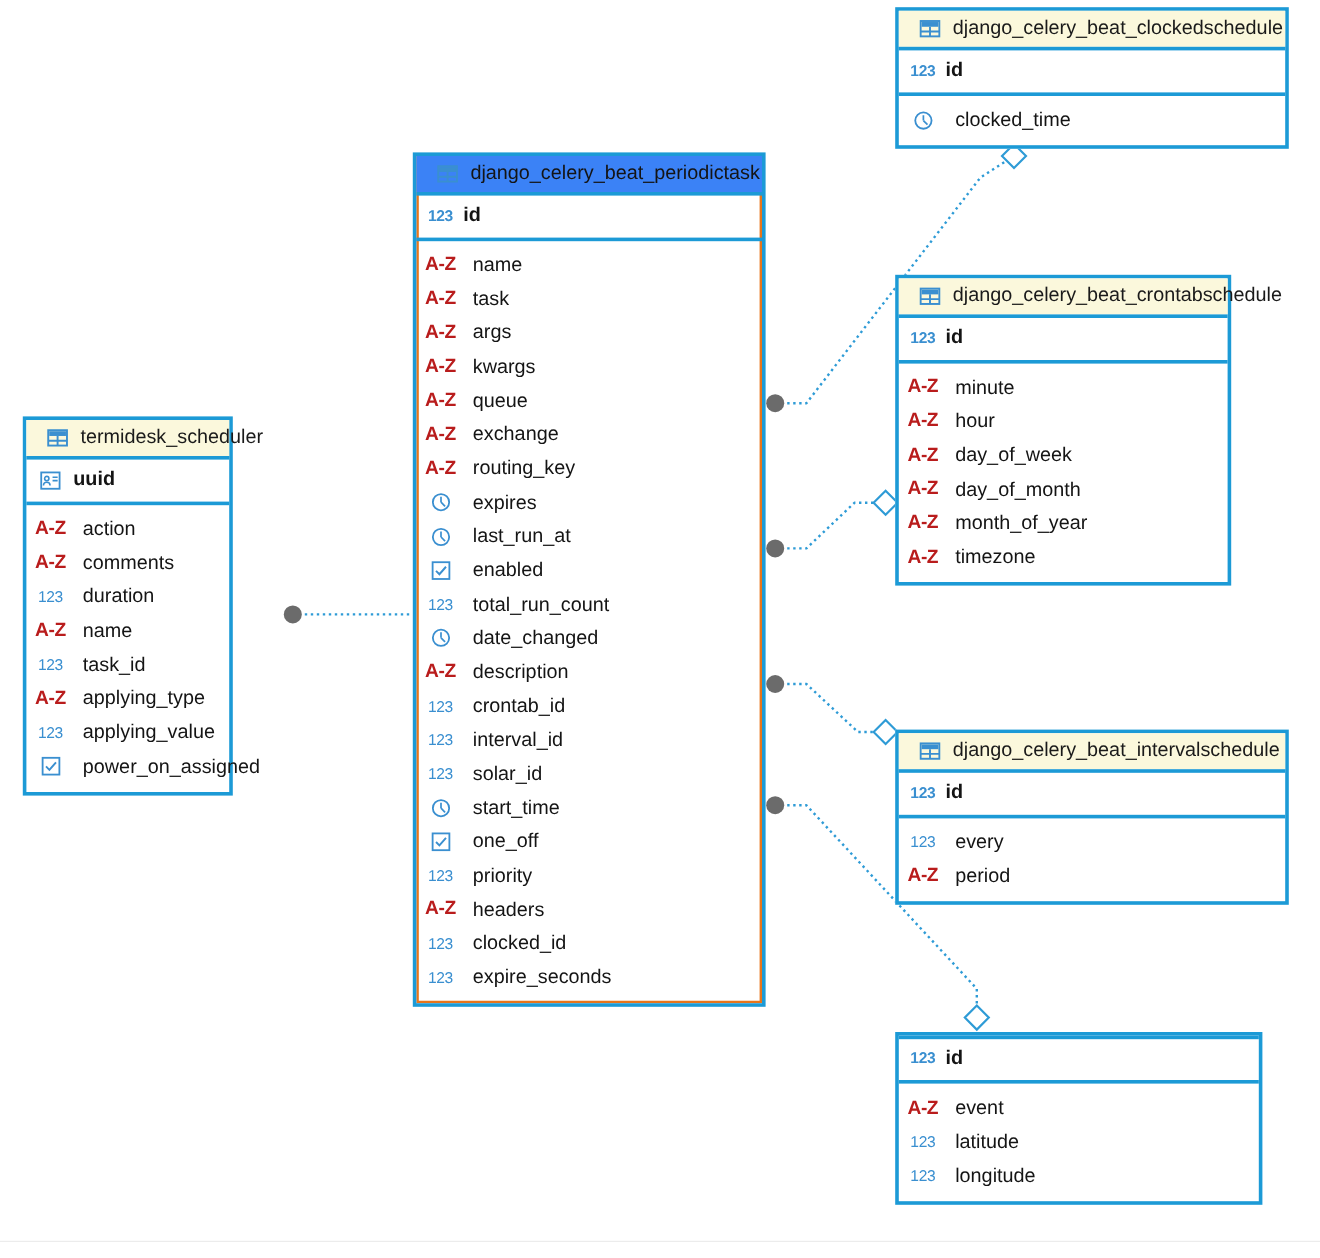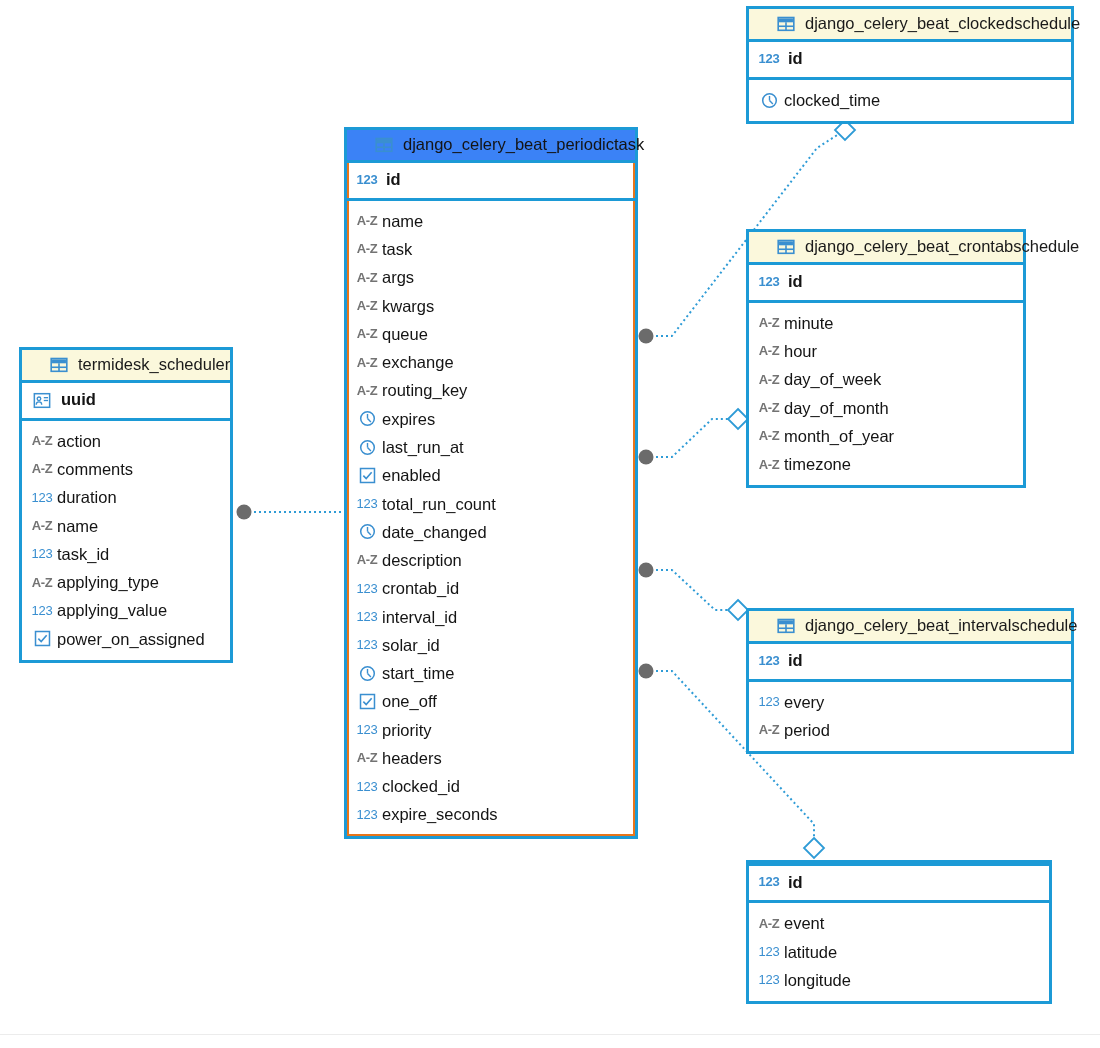--- a/index.html
+++ b/index.html
@@ -30,21 +30,21 @@
   }
   .entity.selected {
     border: 3px solid #1c9ad6;
     outline: none;
     box-shadow: inset 0 0 0 2px #e8751a;
   }
   .ent-header {
     display: flex;
     align-items: center;
     gap: 8px;
-    padding: 4px 9px 5px 26px;
+    padding: 4px 9px 5px 15px;
     background: #fbf8dc;
     font-size: 16.5px;
     color: #1a1a1a;
     white-space: nowrap;
     line-height: 1.3;
   }
   .entity.selected .ent-header {
     background: #3b82f6;
     color: #141414;
   }
@@ -60,41 +60,41 @@
     white-space: nowrap;
     line-height: 1.3;
   }
   .ent-fields {
     border-top: 3px solid #1c9ad6;
     padding: 6px 0 7px 0;
   }
   .ent-field {
     display: flex;
     align-items: center;
-    gap: 4px;
+    gap: 16px;
     padding: 3px 9px 3px 9px;
     font-size: 16.5px;
     color: #141414;
     white-space: nowrap;
     line-height: 1.35;
   }
   .ico {
     display: inline-flex;
     align-items: center;
     justify-content: center;
     width: 22px;
     min-width: 22px;
     height: 20px;
     color: #3a8fd0;
   }
   .ico-az {
-    font-size: 13px;
+    font-size: 16px;
     font-weight: bold;
     letter-spacing: -0.4px;
-    color: #737373;
+    color: #b91c1c;
     font-family: "Liberation Sans", sans-serif;
   }
   .ico-123 {
     font-size: 13px;
     color: #3a8fd0;
     letter-spacing: -0.3px;
     font-family: "Liberation Sans", sans-serif;
   }
   .fld-label { display: inline-block; }
   .bottom-rule {
@@ -135,21 +135,21 @@
         <polygon points="738,600 748,610 738,620 728,610" fill="#ffffff" stroke="#2e9bd6" stroke-width="1.8"></polygon>
       </g>
       <g>
         <polyline points="646,671 672,671 814,824 814,848" fill="none" stroke="#2e9bd6" stroke-width="2" stroke-dasharray="2,3" stroke-linejoin="round"></polyline>
         <circle cx="646" cy="671" r="7.5" fill="#6b6b6b"></circle>
         <polygon points="814,838 824,848 814,858 804,848" fill="#ffffff" stroke="#2e9bd6" stroke-width="1.8"></polygon>
       </g>
     </svg>
 
   <div id="entities">
-      <div class="entity" style="left: 19px; top: 347px; width: 214px;">
+      <div class="entity" style="left: 19px; top: 347px; width: 175px;">
         <div class="ent-header">
           <span class="ico">
             <svg width="18" height="16" viewBox="0 0 19 17">
               <rect x="1.2" y="1.6" width="16.6" height="13.6" fill="none" stroke="#3a8fd0" stroke-width="1.7"></rect>
               <rect x="2.1" y="2.5" width="14.8" height="4.2" fill="#3a8fd0"></rect>
               <line x1="9.5" y1="6.7" x2="9.5" y2="15.2" stroke="#3a8fd0" stroke-width="1.7"></line>
               <line x1="1.2" y1="10.9" x2="17.8" y2="10.9" stroke="#3a8fd0" stroke-width="1.7"></line>
             </svg>
           </span>
           <span class="fld-label">termidesk_scheduler</span>

